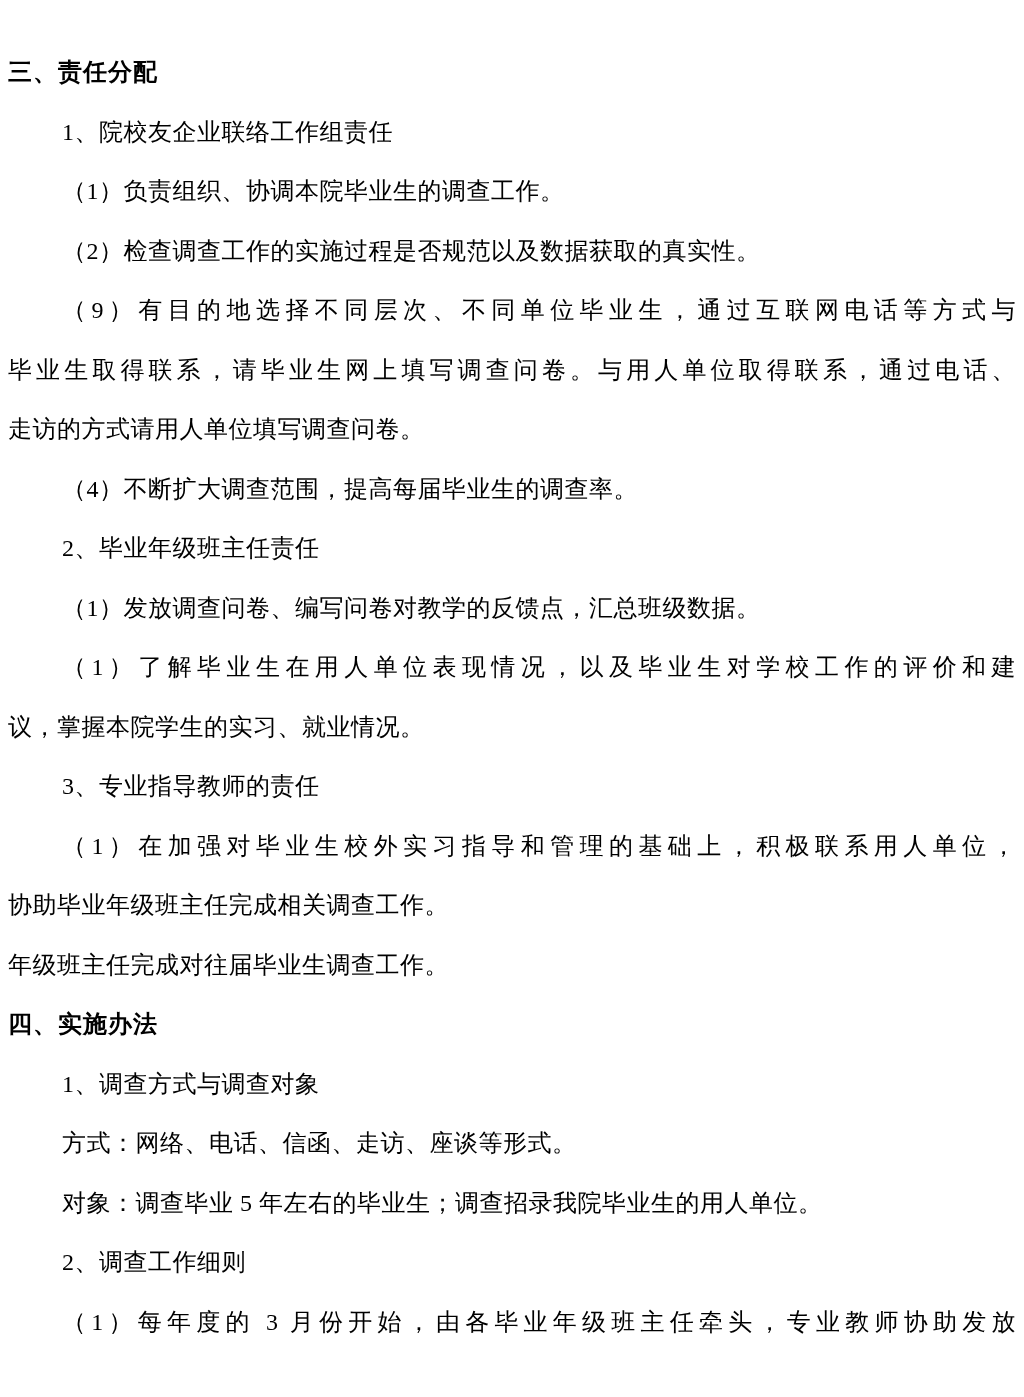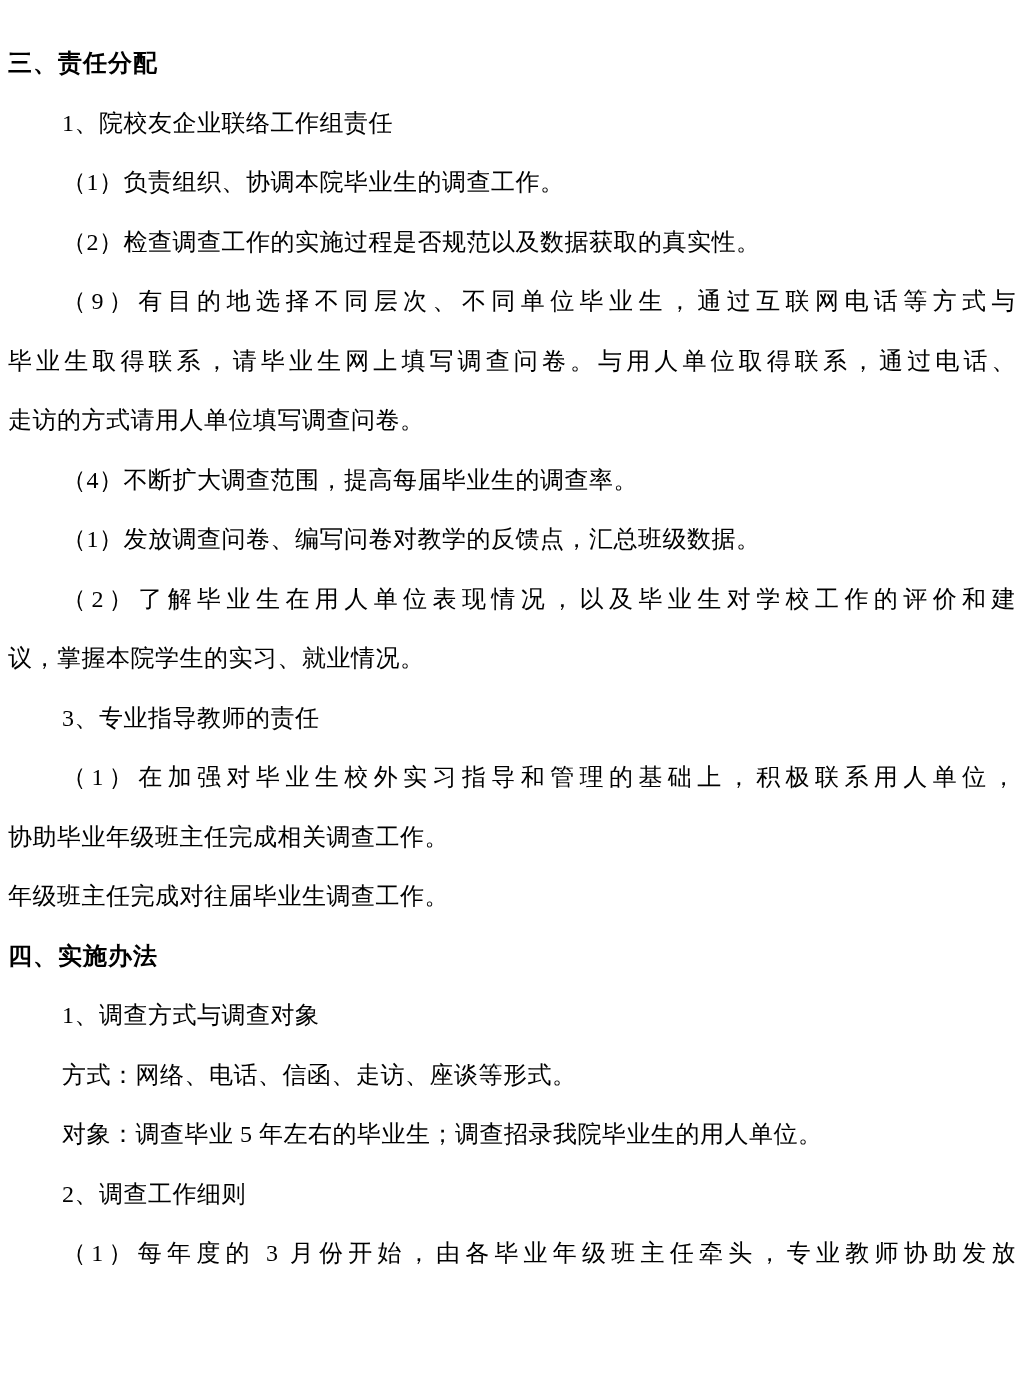--- a/index.html
+++ b/index.html
@@ -9,21 +9,21 @@
   }
   body {
     width: 1024px;
     height: 1397px;
     overflow: hidden;
   }
   .page {
     box-sizing: border-box;
     width: 1024px;
     height: 1066px;
-    padding: 34px 8px 0 8px;
+    padding: 43px 8px 0 8px;
     font-family: "Liberation Serif", "DejaVu Serif", serif;
     font-size: 24px;
     color: #000000;
   }
   .line {
     height: 59.5px;
     line-height: 59.5px;
     white-space: nowrap;
     overflow: hidden;
     letter-spacing: 0.5px;
@@ -48,22 +48,23 @@
 
 <div class="page">
   <div class="line heading">三、责任分配</div>
   <div class="line indent">1、院校友企业联络工作组责任</div>
   <div class="line indent">（1）负责组织、协调本院毕业生的调查工作。</div>
   <div class="line indent">（2）检查调查工作的实施过程是否规范以及数据获取的真实性。</div>
   <div class="line indent just">（9）有目的地选择不同层次、不同单位毕业生，通过互联网电话等方式与</div>
   <div class="line just">毕业生取得联系，请毕业生网上填写调查问卷。与用人单位取得联系，通过电话、</div>
   <div class="line">走访的方式请用人单位填写调查问卷。</div>
   <div class="line indent">（4）不断扩大调查范围，提高每届毕业生的调查率。</div>
+  <div class="line indent">2、毕业年级班主任责任</div>
   <div class="line indent">（1）发放调查问卷、编写问卷对教学的反馈点，汇总班级数据。</div>
-  <div class="line indent just">（2）了解毕业生在用人单位表现情况，以及毕业生对学校工作的评价和建</div>
+  <div class="line indent just">（1）了解毕业生在用人单位表现情况，以及毕业生对学校工作的评价和建</div>
   <div class="line">议，掌握本院学生的实习、就业情况。</div>
   <div class="line indent">3、专业指导教师的责任</div>
   <div class="line indent just">（1）在加强对毕业生校外实习指导和管理的基础上，积极联系用人单位，</div>
   <div class="line">协助毕业年级班主任完成相关调查工作。</div>
   <div class="line">年级班主任完成对往届毕业生调查工作。</div>
   <div class="line heading">四、实施办法</div>
   <div class="line indent">1、调查方式与调查对象</div>
   <div class="line indent">方式：网络、电话、信函、走访、座谈等形式。</div>
   <div class="line indent">对象：调查毕业 5 年左右的毕业生；调查招录我院毕业生的用人单位。</div>
   <div class="line indent">2、调查工作细则</div>

